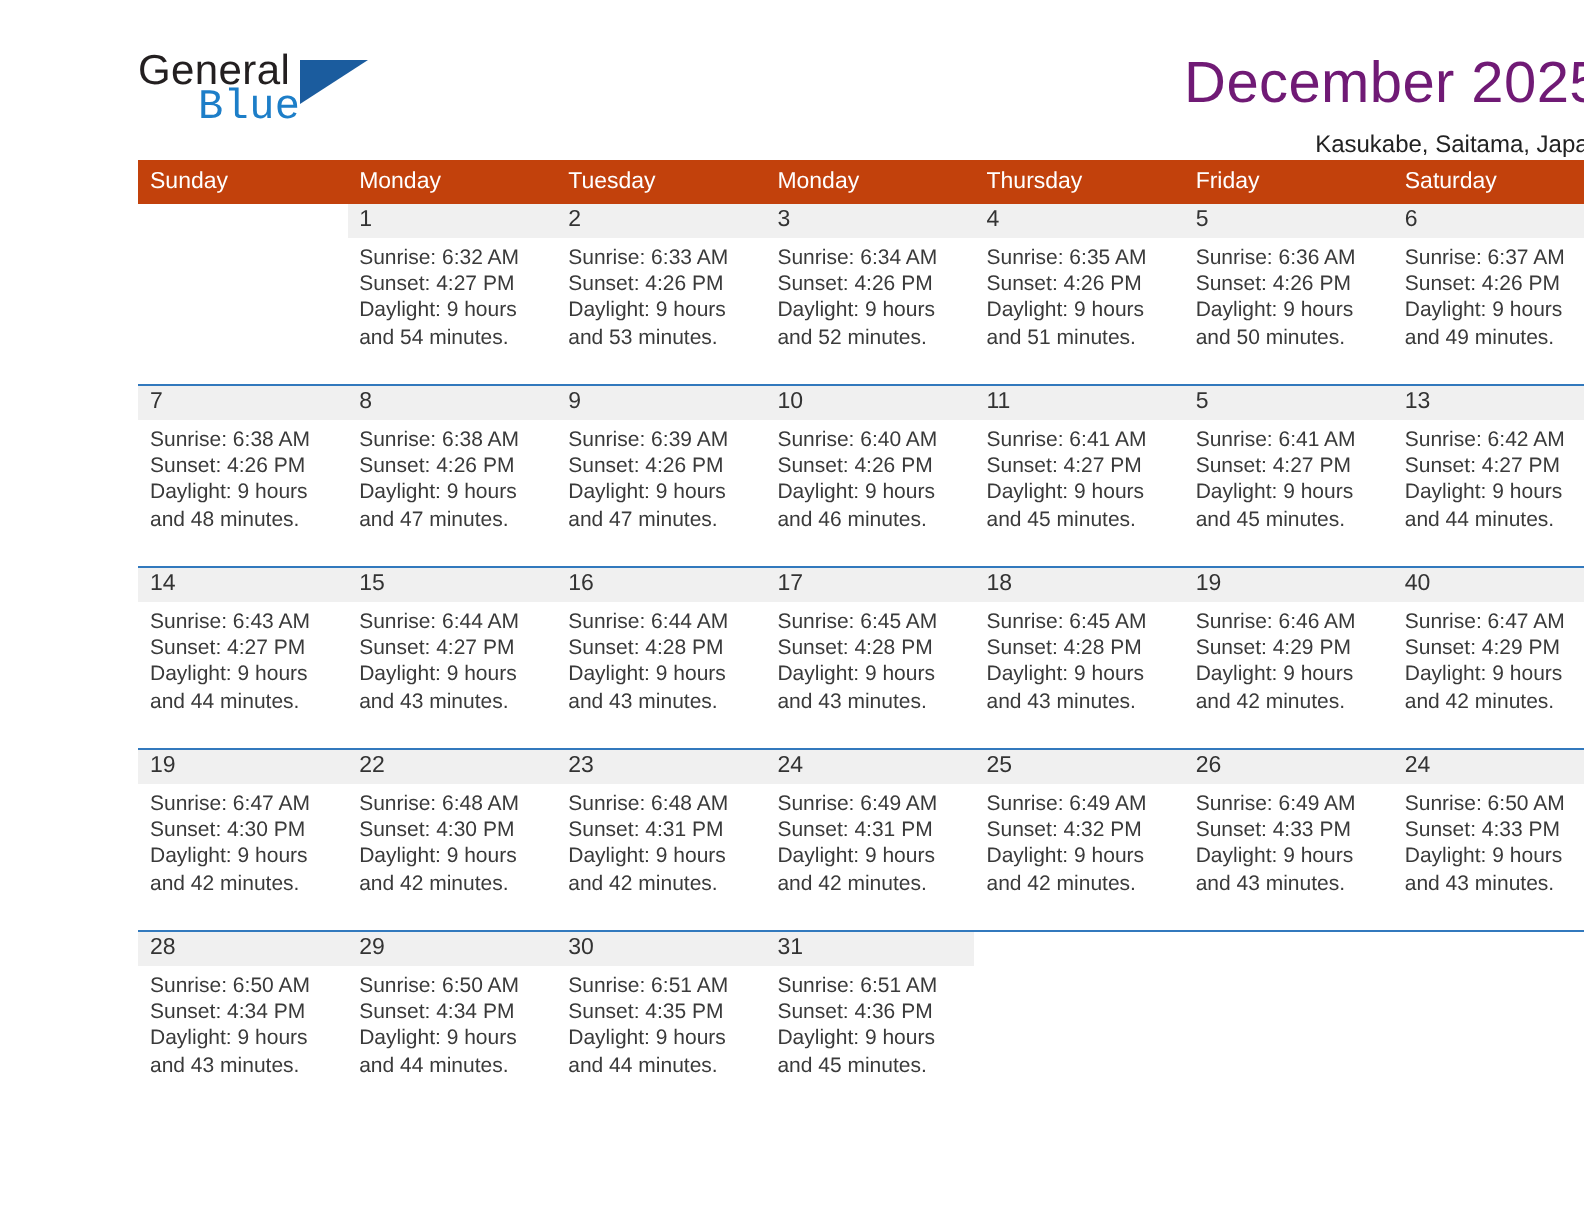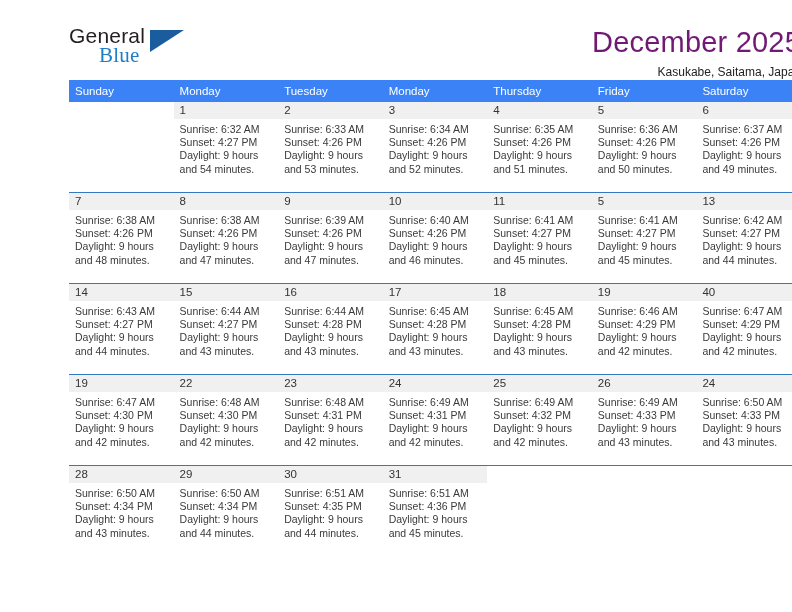--- a/index.html
+++ b/index.html
@@ -47,21 +47,21 @@
     color: #231f20;
     font-family: "Liberation Sans", sans-serif;
   }
   .logo-blue {
     position: absolute;
     left: 30px;
     top: 19px;
     font-size: 21px;
     letter-spacing: .2px;
     color: #1d7ec8;
-    font-family: Liberation Serif, serif;
+    font-family: Liberation Mono, monospace;
   }
   .logo-tri {
     position: absolute;
     left: 81px;
     top: 6px;
     width: 0;
     height: 0;
     border-left: 34px solid #1b5c9e;
     border-bottom: 22px solid transparent;
   }
@@ -85,21 +85,21 @@
   }
 
   
   .calendar {
     margin-top: 8px;
     width: 732px;
     border-collapse: collapse;
     table-layout: fixed;
   }
   .calendar th {
-    background: #3b82f6;
+    background: #c2410c;
     color: #ffffff;
     font-weight: normal;
     font-size: 11.5px;
     text-align: left;
     padding: 5px 0 5px 6px;
     height: 20px;
     box-sizing: border-box;
     border: none;
   }
   .calendar td {

